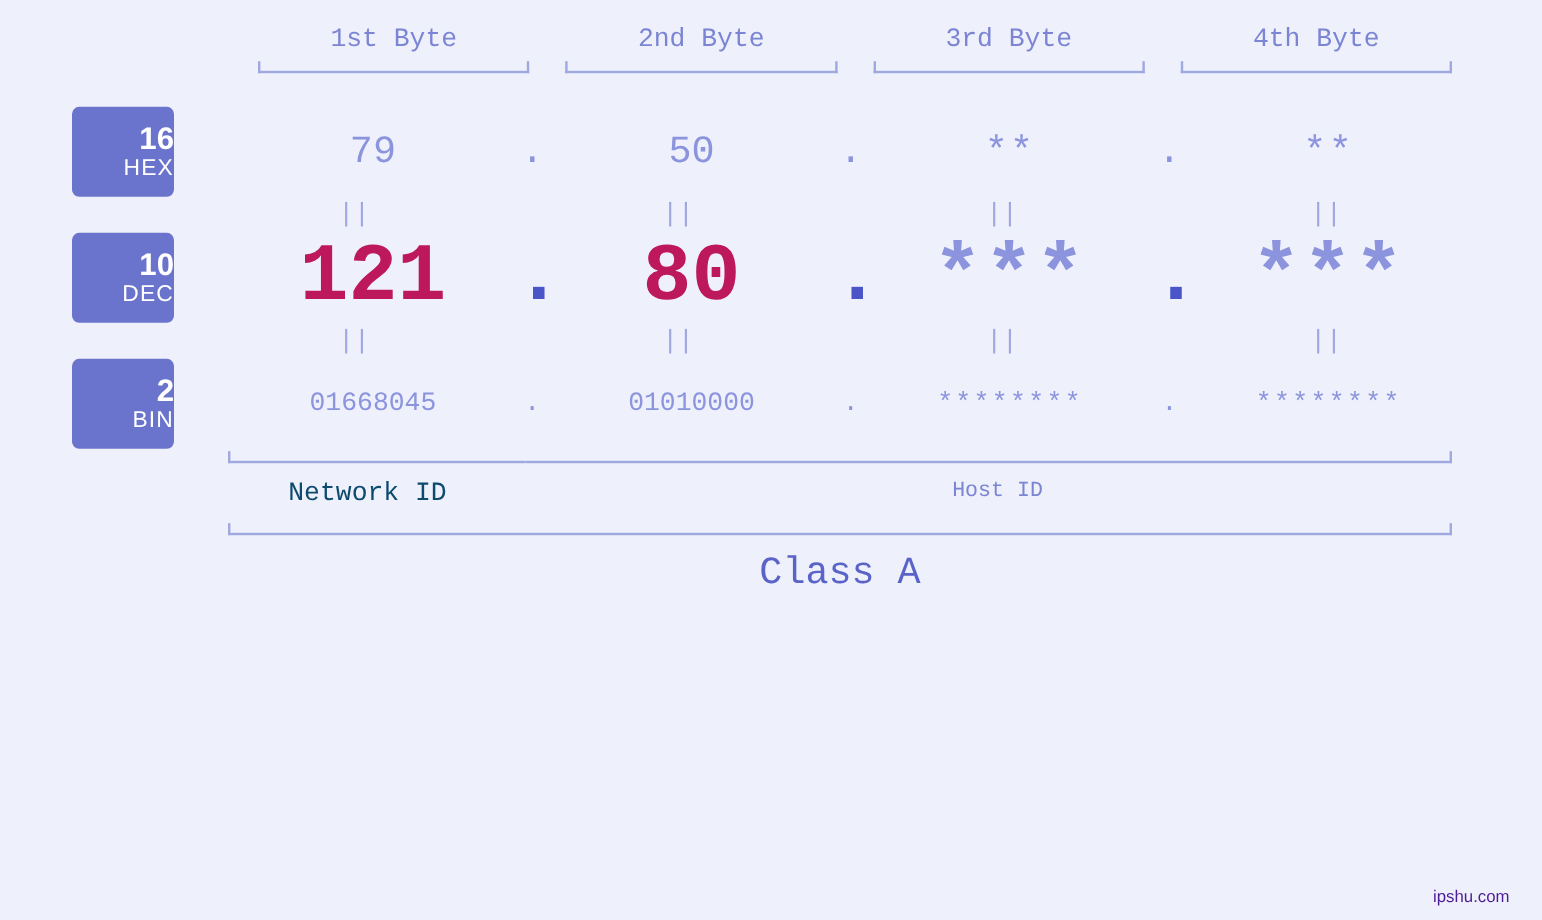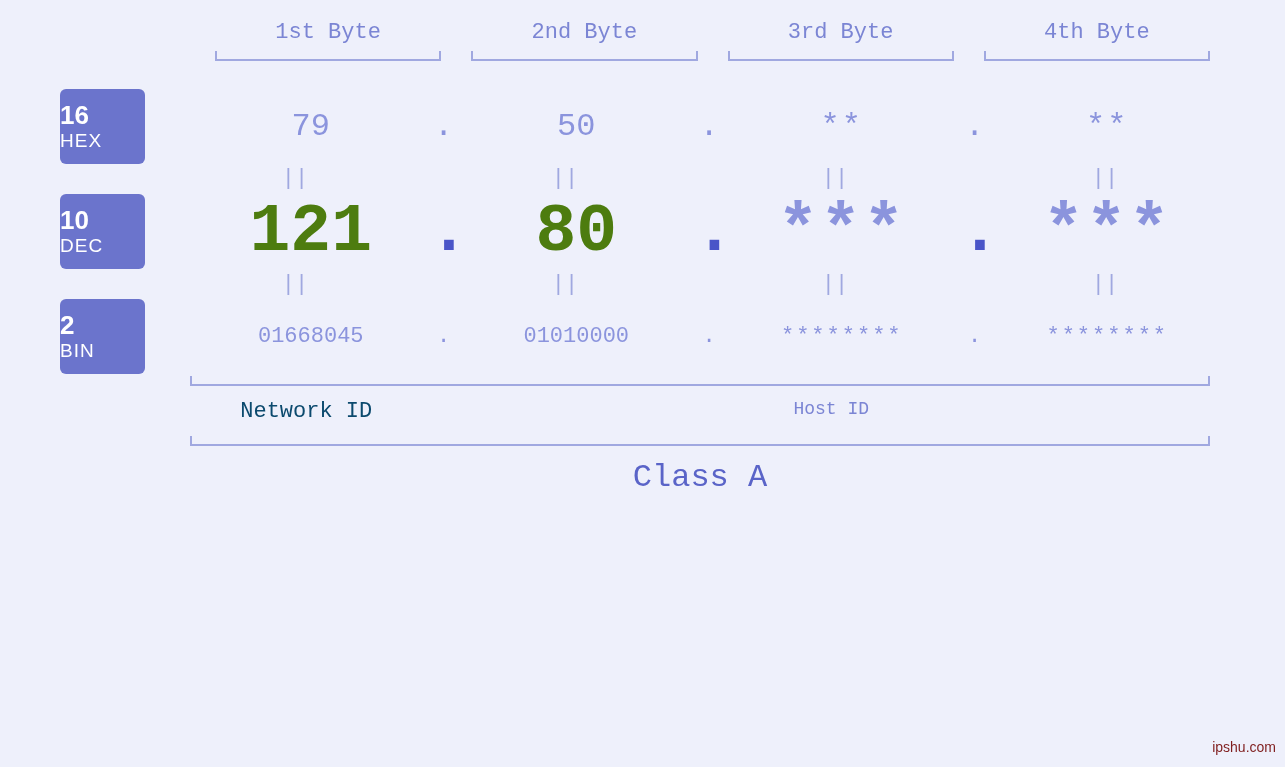--- a/index.html
+++ b/index.html
@@ -92,21 +92,21 @@
       margin-bottom: 0;
     }
 
     .badge {
       width: 85px;
       height: 75px;
       background-color: #6b74cc;
       border-radius: 6px;
       display: flex;
       flex-direction: column;
-      align-items: flex-start;
+      align-items: flex-end;
       justify-content: center;
       flex-shrink: 0;
       margin-right: 48px;
     }
 
     .badge-number {
       color: white;
       font-size: 26px;
       font-weight: bold;
       line-height: 1.1;
@@ -142,21 +142,21 @@
 
     
     .hex-value {
       color: #8b94dd;
       font-size: 32px;
       font-family: 'Courier New', Courier, monospace;
     }
 
     
     .dec-value {
-      color: #4d7c0f;
+      color: #be185d;
       font-size: 68px;
       font-weight: bold;
       font-family: 'Courier New', Courier, monospace;
     }
 
     .dec-dot {
       color: #4a55c8;
       font-size: 68px;
       font-weight: bold;
     }
@@ -323,22 +323,22 @@
       color: #5a64c8;
       font-size: 32px;
       font-family: 'Courier New', Courier, monospace;
       text-align: center;
     }
 
     
     .watermark {
       position: absolute;
       bottom: 12px;
-      right: 9px;
-      color: #7f1d1d;
+      right: 27px;
+      color: #4c1d95;
       font-size: 14px;
       font-family: Arial, sans-serif;
     }
 
     
     .masked {
       color: #8b94dd;
       letter-spacing: 2px;
     }
   </style>

